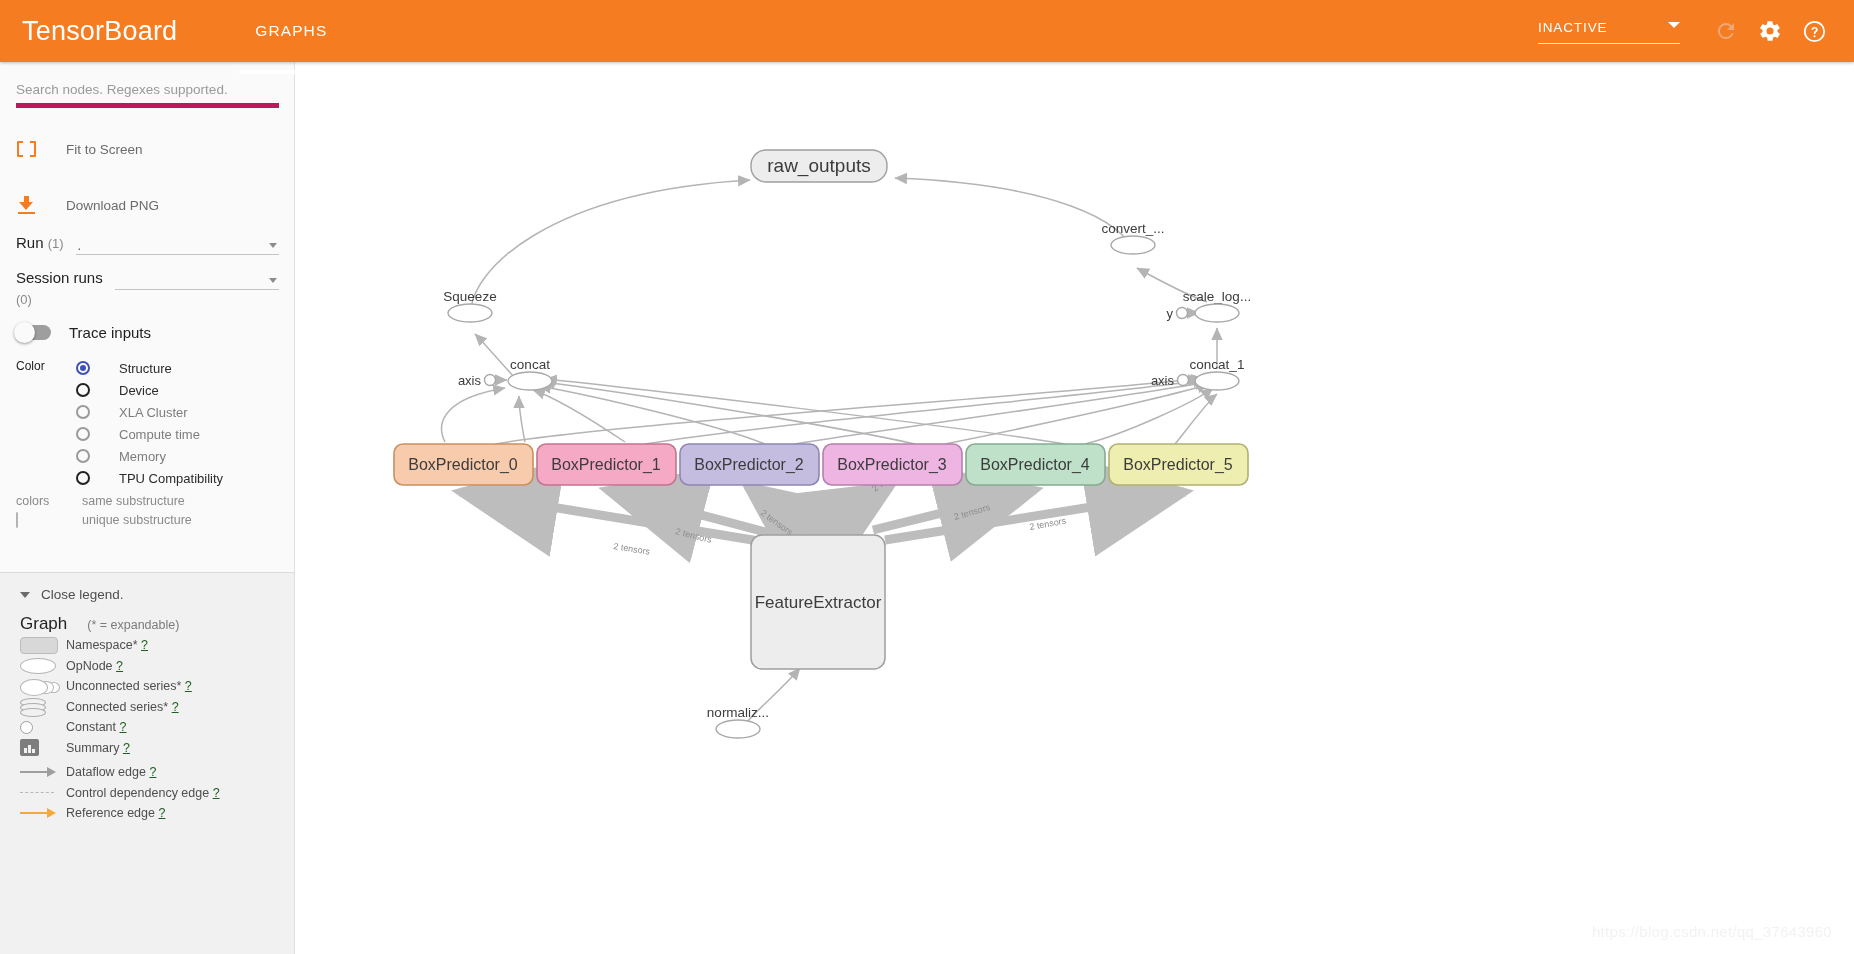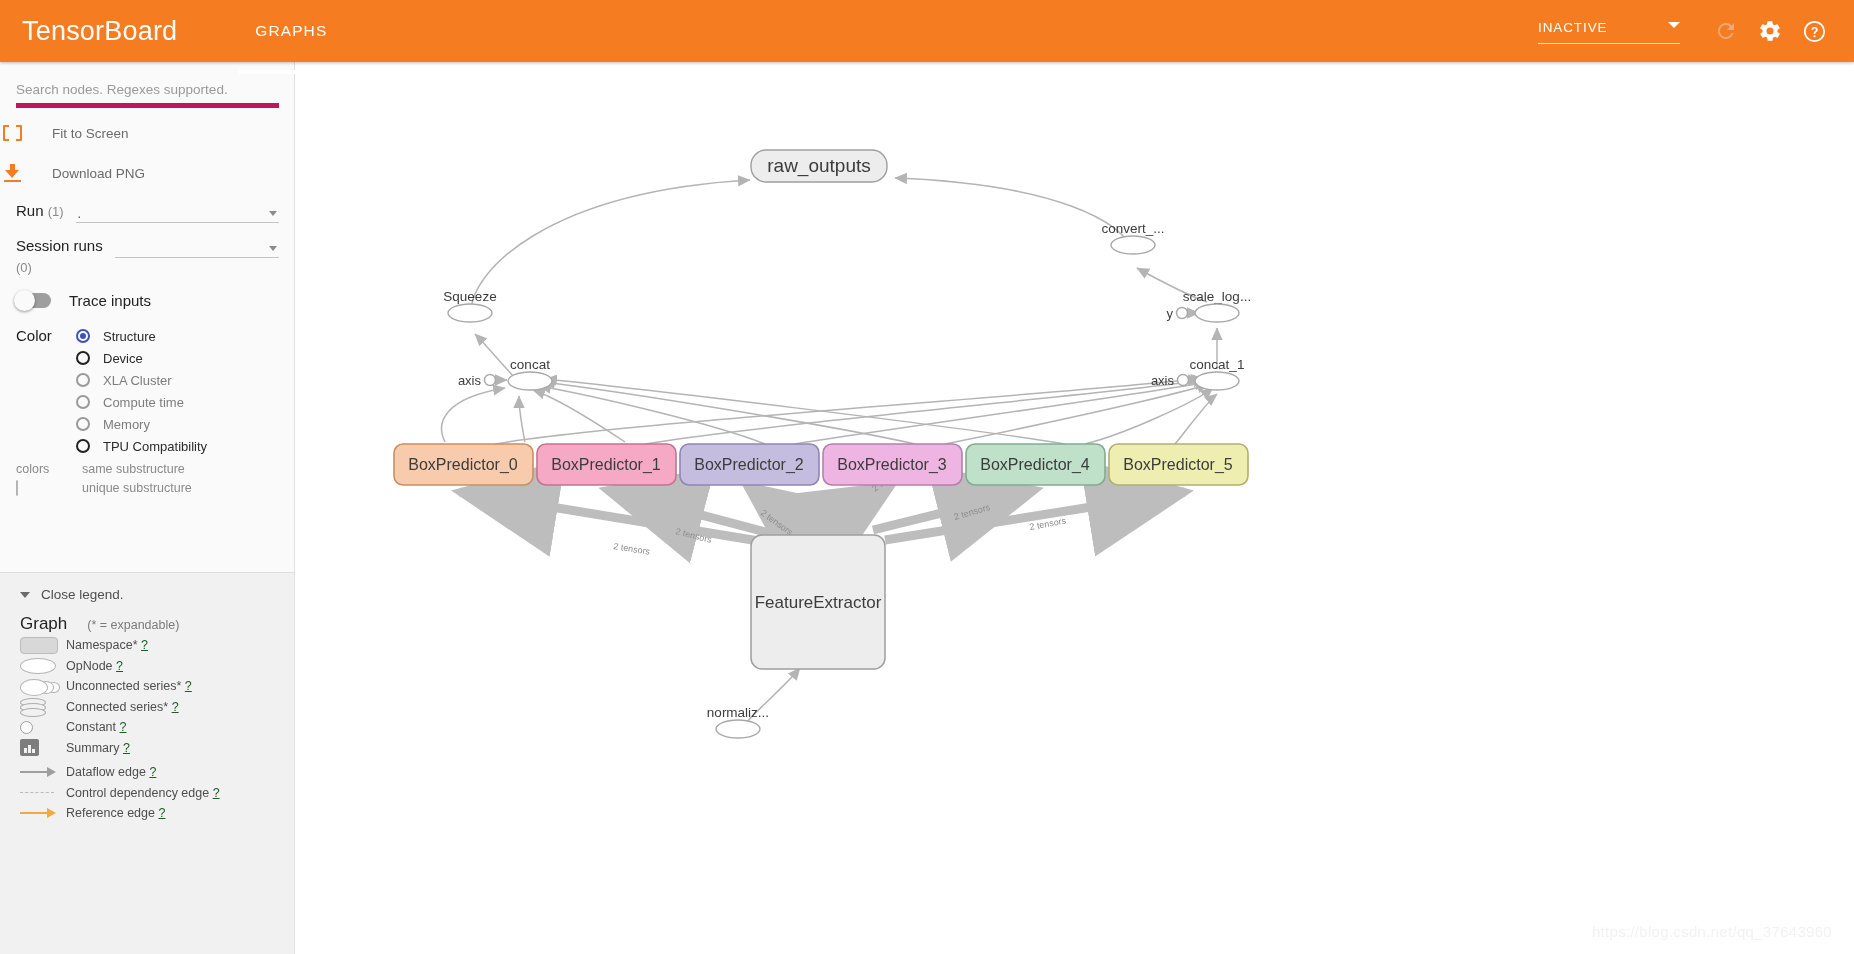--- a/index.html
+++ b/index.html
@@ -71,21 +71,21 @@
   .search-input {
     width: 263px; border: none; border-bottom: 5px solid #be185d;
     background: transparent; outline: none;
     font-family: "Liberation Sans", sans-serif;
     font-size: 13.5px; color: #555; padding: 0 0 6px 0;
   }
   .search-input::placeholder { color: #9a9a9a; }
 
   .row-action {
     display: flex; align-items: center; height: 30px;
-    padding-left: 3px; margin-top: 10px; cursor: pointer;
+    padding-left: 17px; margin-top: 26px; cursor: pointer;
   }
   .row-action .lbl {
     margin-left: 30px; color: #6b6b6b; font-size: 13.5px;
   }
   .fit-icon {
     width: 19px; height: 16px; border: 2px solid #f57c20; box-sizing: border-box;
     position: relative; border-radius: 1px;
   }
   .fit-icon::before, .fit-icon::after {
     content:""; position:absolute; background:#fafafa;
@@ -130,23 +130,23 @@
     width: 35px; height: 15px; border-radius: 8px; background: #9e9e9e;
     position: relative; cursor: pointer;
   }
   .toggle .knob {
     position: absolute; left: -2px; top: -3px; width: 21px; height: 21px;
     border-radius: 50%; background: #fafafa; box-shadow: 0 1px 3px rgba(0,0,0,.4);
   }
   .toggle-label { margin-left: 18px; font-size: 15px; color: #222; text-align: right; }
 
   .color-block { display: flex; padding: 0 16px; margin-top: 16px; }
-  .color-title { font-size: 15px; color: #222; width: 46px; padding-top: 2px; }
+  .color-title { font-size: 12px; color: #222; width: 46px; padding-top: 2px; }
   .radio-list { margin-left: 14px; }
-  .radio-row { display: flex; align-items: center; height: 22px; cursor: pointer; }
+  .radio-row { display: flex; align-items: center; height: 22px; cursor: pointer; gap: 16px; }
   .radio {
     width: 14px; height: 14px; border-radius: 50%;
     border: 2px solid #9a9a9a; box-sizing: border-box; position: relative;
     flex: none;
   }
   .radio.dark { border-color: #212121; }
   .radio.sel { border-color: #3f51b5; }
   .radio.sel::after {
     content:""; position:absolute; left:2px; top:2px; width:6px; height:6px;
     border-radius:50%; background:#3f51b5;

